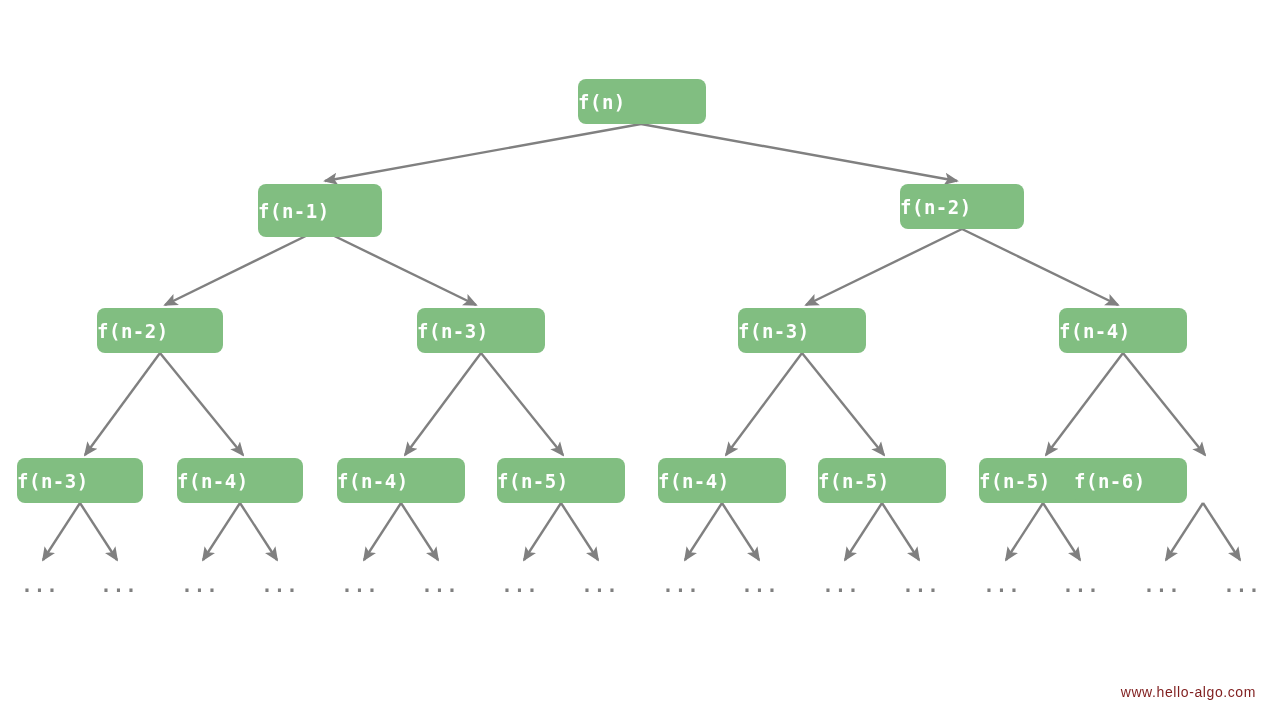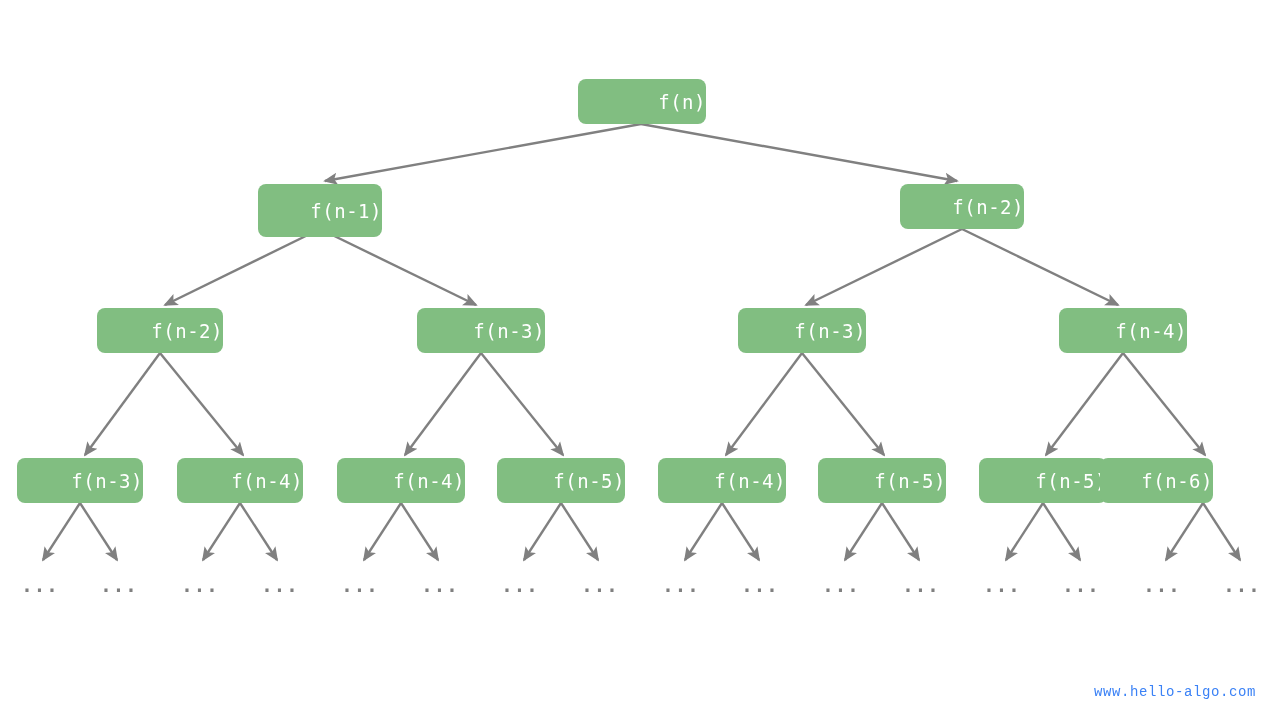--- a/index.html
+++ b/index.html
@@ -24,45 +24,45 @@
     pointer-events: none;
   }
   .node {
     position: absolute;
     box-sizing: border-box;
     background: #81be81;
     border-radius: 8px;
     color: #ffffff;
     font-family: "DejaVu Sans Mono", monospace;
     font-size: 19px;
-    font-weight: normal;
+    font-weight: bold;
     letter-spacing: 0.5px;
     display: flex;
     align-items: center;
-    justify-content: flex-end;
+    justify-content: flex-start;
     white-space: nowrap;
     z-index: 2;
   }
   .ellipsis {
     position: absolute;
     color: #808080;
     font-family: "DejaVu Sans Mono", monospace;
     font-size: 19px;
     font-weight: bold;
     letter-spacing: 1px;
     line-height: 1;
     text-align: center;
     z-index: 2;
   }
   #watermark {
     position: absolute;
     right: 24px;
     bottom: 20px;
-    color: #3b82f6;
-    font-family: Liberation Mono, monospace;
+    color: #7f1d1d;
+    font-family: Liberation Sans, sans-serif;
     font-size: 14px;
     letter-spacing: 0.6px;
     z-index: 3;
   }
 </style>
 </head>
 <body>
 
 <div id="canvas">
 
@@ -142,21 +142,21 @@
       </div>
       <div class="node" style="left: 658px; top: 458px; width: 128px; height: 45px; background: rgb(129, 190, 129); color: rgb(255, 255, 255);">
         <span>f(n-4)</span>
       </div>
       <div class="node" style="left: 818px; top: 458px; width: 128px; height: 45px; background: rgb(129, 190, 129); color: rgb(255, 255, 255);">
         <span>f(n-5)</span>
       </div>
       <div class="node" style="left: 979px; top: 458px; width: 128px; height: 45px; background: rgb(129, 190, 129); color: rgb(255, 255, 255);">
         <span>f(n-5)</span>
       </div>
-      <div class="node" style="left: 1100px; top: 458px; width: 113px; height: 45px; background: rgb(129, 190, 129); color: rgb(255, 255, 255);">
+      <div class="node" style="left: 1074px; top: 458px; width: 113px; height: 45px; background: rgb(129, 190, 129); color: rgb(255, 255, 255);">
         <span>f(n-6)</span>
       </div>
     </div>
   <div id="ellipsis-layer">
       <div class="ellipsis" style="left: 20px; top: 576px; width: 40px; color: rgb(128, 128, 128);">...</div>
       <div class="ellipsis" style="left: 99px; top: 576px; width: 40px; color: rgb(128, 128, 128);">...</div>
       <div class="ellipsis" style="left: 180px; top: 576px; width: 40px; color: rgb(128, 128, 128);">...</div>
       <div class="ellipsis" style="left: 260px; top: 576px; width: 40px; color: rgb(128, 128, 128);">...</div>
       <div class="ellipsis" style="left: 340px; top: 576px; width: 40px; color: rgb(128, 128, 128);">...</div>
       <div class="ellipsis" style="left: 420px; top: 576px; width: 40px; color: rgb(128, 128, 128);">...</div>

